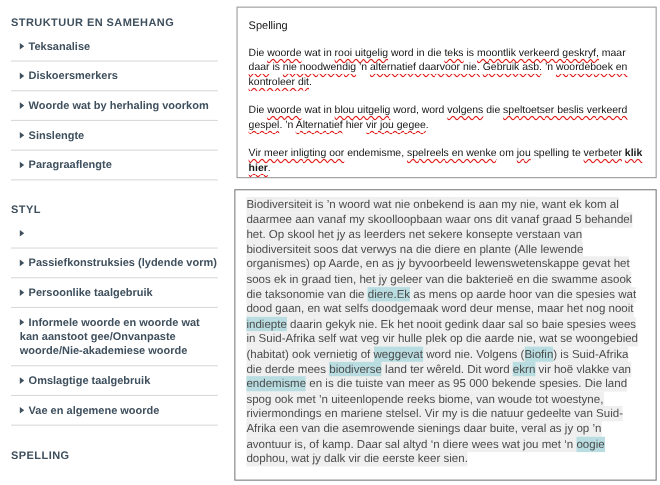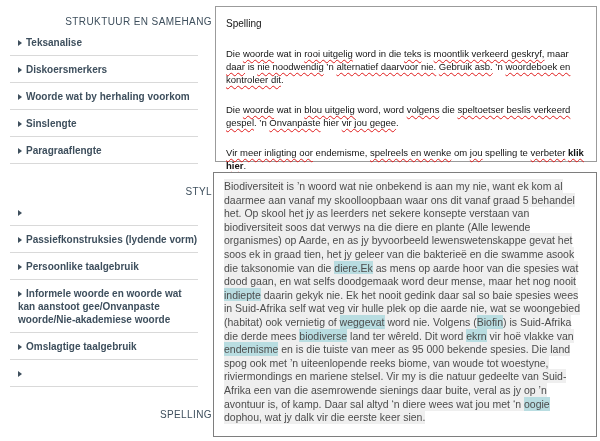--- a/index.html
+++ b/index.html
@@ -1,29 +1,29 @@
 <!DOCTYPE html>
 <html><head>
 <meta charset="utf-8">
 <style>
   html,body{margin:0;padding:0;background:#fff;}
   body{width:600px;height:441px;position:relative;font-family:"Liberation Sans",sans-serif;overflow:hidden;}
 
   
   .sidebar{position:absolute;left:0;top:0;width:212px;padding:6px 0 0 10px;box-sizing:border-box;}
-  .section-title{font-size:10px;letter-spacing:.4px;color:#3e4f5d;margin:10px 0 2px 0;font-weight:400;text-align:right;}
+  .section-title{font-size:10px;letter-spacing:.4px;color:#3e4f5d;margin:10px 0 2px 0;font-weight:700;}
   .section-title.gap{margin-top:22px;}
   .sb-item{padding:7px 0 6px 8px;border-bottom:1px solid #d9d9d9;color:#3e4f5d;font-size:10px;line-height:13px;cursor:pointer;display:block;width:188px;box-sizing:border-box;}
   .sb-item .tri{display:inline-block;width:0;height:0;border-left:4px solid #3e4f5d;border-top:3px solid transparent;border-bottom:3px solid transparent;margin-right:4px;position:relative;top:0px;}
   .sb-item .lab{display:inline;font-weight:bold;}
 
   
   .info-box{position:absolute;left:215px;top:6px;width:382px;height:156px;border:1px solid #9b9b9b;box-sizing:border-box;background:#fff;padding:8px 10px;font-size:9.5px;line-height:13px;color:#141414;}
   .info-title{margin:2px 0 12px 0;font-size:10px;color:#141414;}
-  .info-box p{margin:17px 0 13px 0;}
+  .info-box p{margin:4px 0 13px 0;}
   .wavy{text-decoration-line:underline;text-decoration-style:wavy;text-decoration-color:#e01b1b;text-decoration-thickness:1px;text-underline-offset:2px;text-decoration-skip-ink:none;}
   .bold{font-weight:bold;}
 
   .text-box{position:absolute;left:213px;top:172px;width:384px;height:265px;border:1px solid #7e7e7e;box-sizing:border-box;background:#fff;padding:7px 10px;font-size:10.5px;line-height:13.6px;color:#4c4c4c;}
   .text-box p{margin:0;}
   .text-box span{background:#efefef;padding:1px 0;}
   .text-box span.hl{background:#b9dde1;}
 </style>
 </head>
 <body>
@@ -34,26 +34,26 @@
     <div class="sb-item"><span class="tri"></span><span class="lab">Diskoersmerkers</span></div>
     <div class="sb-item"><span class="tri"></span><span class="lab">Woorde wat by herhaling voorkom</span></div>
     <div class="sb-item"><span class="tri"></span><span class="lab">Sinslengte</span></div>
     <div class="sb-item"><span class="tri"></span><span class="lab">Paragraaflengte</span></div>
     <div class="section-title gap">STYL</div>
     <div class="sb-item"><span class="tri"></span></div>
     <div class="sb-item"><span class="tri"></span><span class="lab">Passiefkonstruksies (lydende vorm)</span></div>
     <div class="sb-item"><span class="tri"></span><span class="lab">Persoonlike taalgebruik</span></div>
     <div class="sb-item"><span class="tri"></span><span class="lab">Informele woorde en woorde wat kan aanstoot gee/Onvanpaste woorde/Nie-akademiese woorde</span></div>
     <div class="sb-item"><span class="tri"></span><span class="lab">Omslagtige taalgebruik</span></div>
-    <div class="sb-item"><span class="tri"></span></div>
+    <div class="sb-item"><span class="tri"></span><span class="lab">Vae en algemene woorde</span></div>
     <div class="section-title gap">SPELLING</div>
   </aside>
 
 <section class="info-box">
   <div class="info-title">Spelling</div>
   <p><span>Die </span><span class="wavy">woorde</span><span> wat in </span><span class="wavy">rooi uitgelig</span><span> word in die </span><span class="wavy">teks</span><span> is </span><span class="wavy">moontlik verkeerd geskryf,</span><span> maar </span><span class="wavy">daar</span><span> is </span><span class="wavy">nie noodwendig</span><span> ’n </span><span class="wavy">alternatief daarvoor nie.</span><span> </span><span class="wavy">Gebruik asb.</span><span> ’n </span><span class="wavy">woordeboek en kontroleer dit</span><span>.</span></p>
-  <p><span>Die </span><span class="wavy">woorde</span><span> wat in </span><span class="wavy">blou uitgelig</span><span> word, word </span><span class="wavy">volgens</span><span> die </span><span class="wavy">speltoetser beslis verkeerd gespel</span><span>. ’n </span><span class="wavy">Onvanpaste</span><span> hier </span><span class="wavy">vir jou gegee</span><span>.</span></p>
+  <p><span>Die </span><span class="wavy">woorde</span><span> wat in </span><span class="wavy">blou uitgelig</span><span> word, word </span><span class="wavy">volgens</span><span> die </span><span class="wavy">speltoetser beslis verkeerd gespel</span><span>. ’n </span><span class="wavy">Alternatief</span><span> hier </span><span class="wavy">vir jou gegee</span><span>.</span></p>
   <p><span class="wavy">Vir meer inligting oor</span><span> endemisme, </span><span class="wavy">spelreels en wenke</span><span> om </span><span class="wavy">jou</span><span> spelling te </span><span class="wavy">verbeter</span><span> </span><span class="wavy bold">klik hier</span><span>.</span></p>
 </section>
 
 <section class="text-box">
   <p><span>Biodiversiteit is ’n woord wat nie onbekend is aan my nie, want ek kom al daarmee aan vanaf my skoolloopbaan waar ons dit vanaf graad 5 behandel het. Op skool het jy as leerders net sekere konsepte verstaan van biodiversiteit soos dat verwys na die diere en plante (Alle lewende organismes) op Aarde, en as jy byvoorbeeld lewenswetenskappe gevat het soos ek in graad tien, het jy geleer van die bakterieë en die swamme asook die taksonomie van die </span><span class="hl">diere.Ek</span><span> as mens op aarde hoor van die spesies wat dood gaan, en wat selfs doodgemaak word deur mense, maar het nog nooit </span><span class="hl">indiepte</span><span> daarin gekyk nie. Ek het nooit gedink daar sal so baie spesies wees in Suid-Afrika self wat veg vir hulle plek op die aarde nie, wat se woongebied (habitat) ook vernietig of </span><span class="hl">weggevat</span><span> word nie. Volgens (</span><span class="hl">Biofin</span><span>) is Suid-Afrika die derde mees </span><span class="hl">biodiverse</span><span> land ter wêreld. Dit word </span><span class="hl">ekrn</span><span> vir hoë vlakke van </span><span class="hl">endemisme</span><span> en is die tuiste van meer as 95 000 bekende spesies. Die land spog ook met ’n uiteenlopende reeks biome, van woude tot woestyne, riviermondings en mariene stelsel. Vir my is die natuur gedeelte van Suid-Afrika een van die asemrowende sienings daar buite, veral as jy op ’n avontuur is, of kamp. Daar sal altyd ‘n diere wees wat jou met ‘n </span><span class="hl">oogie</span><span> dophou, wat jy dalk vir die eerste keer sien.</span></p>
 </section>
 
 </body></html>

